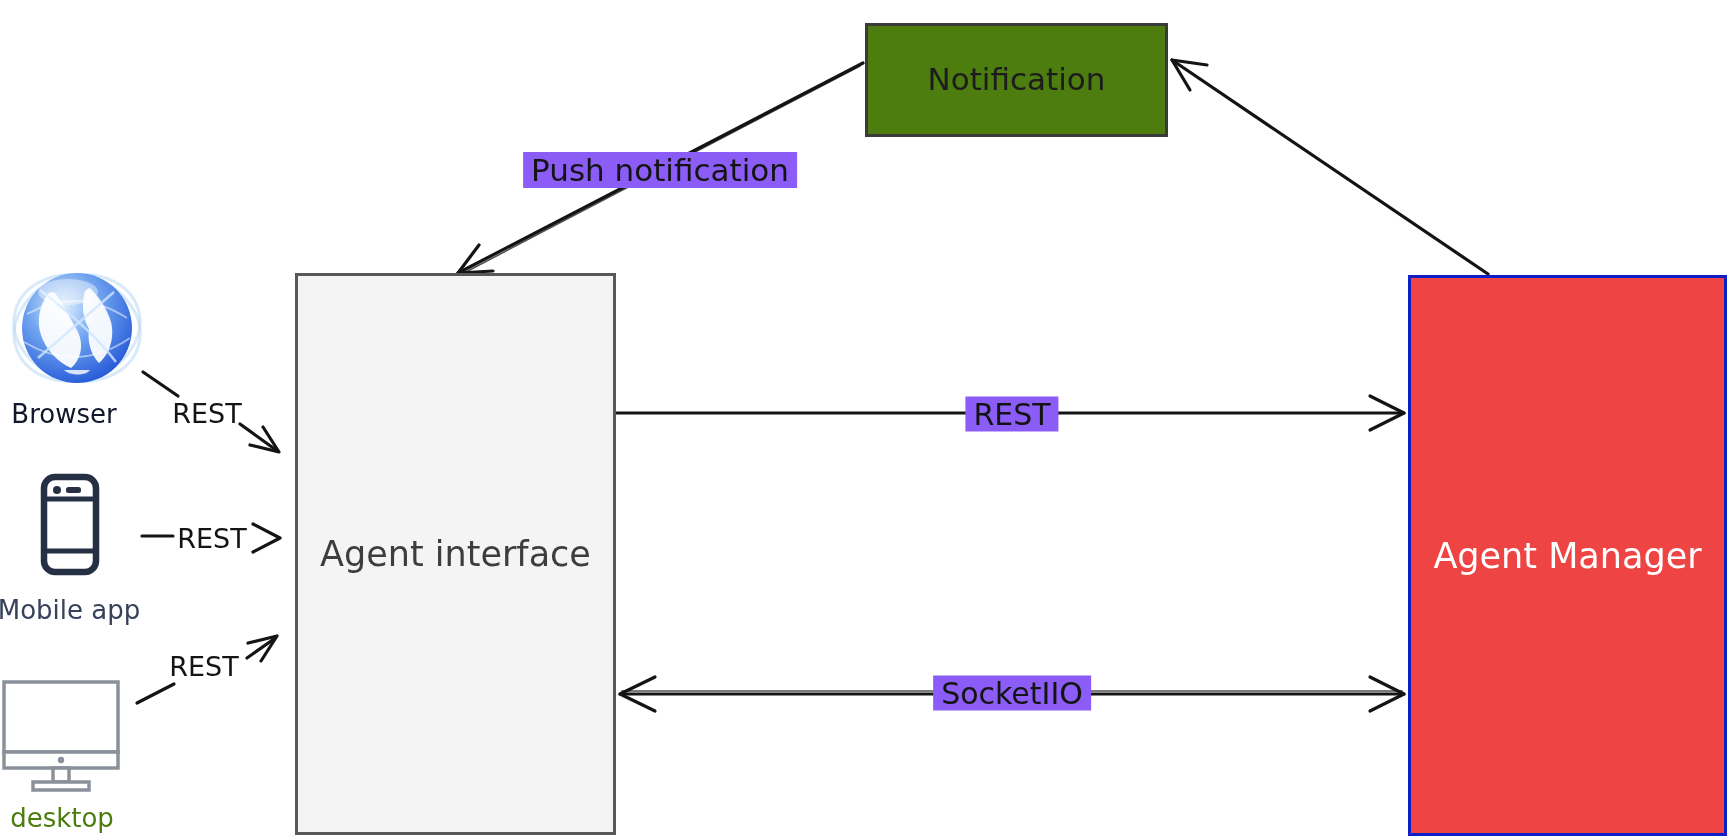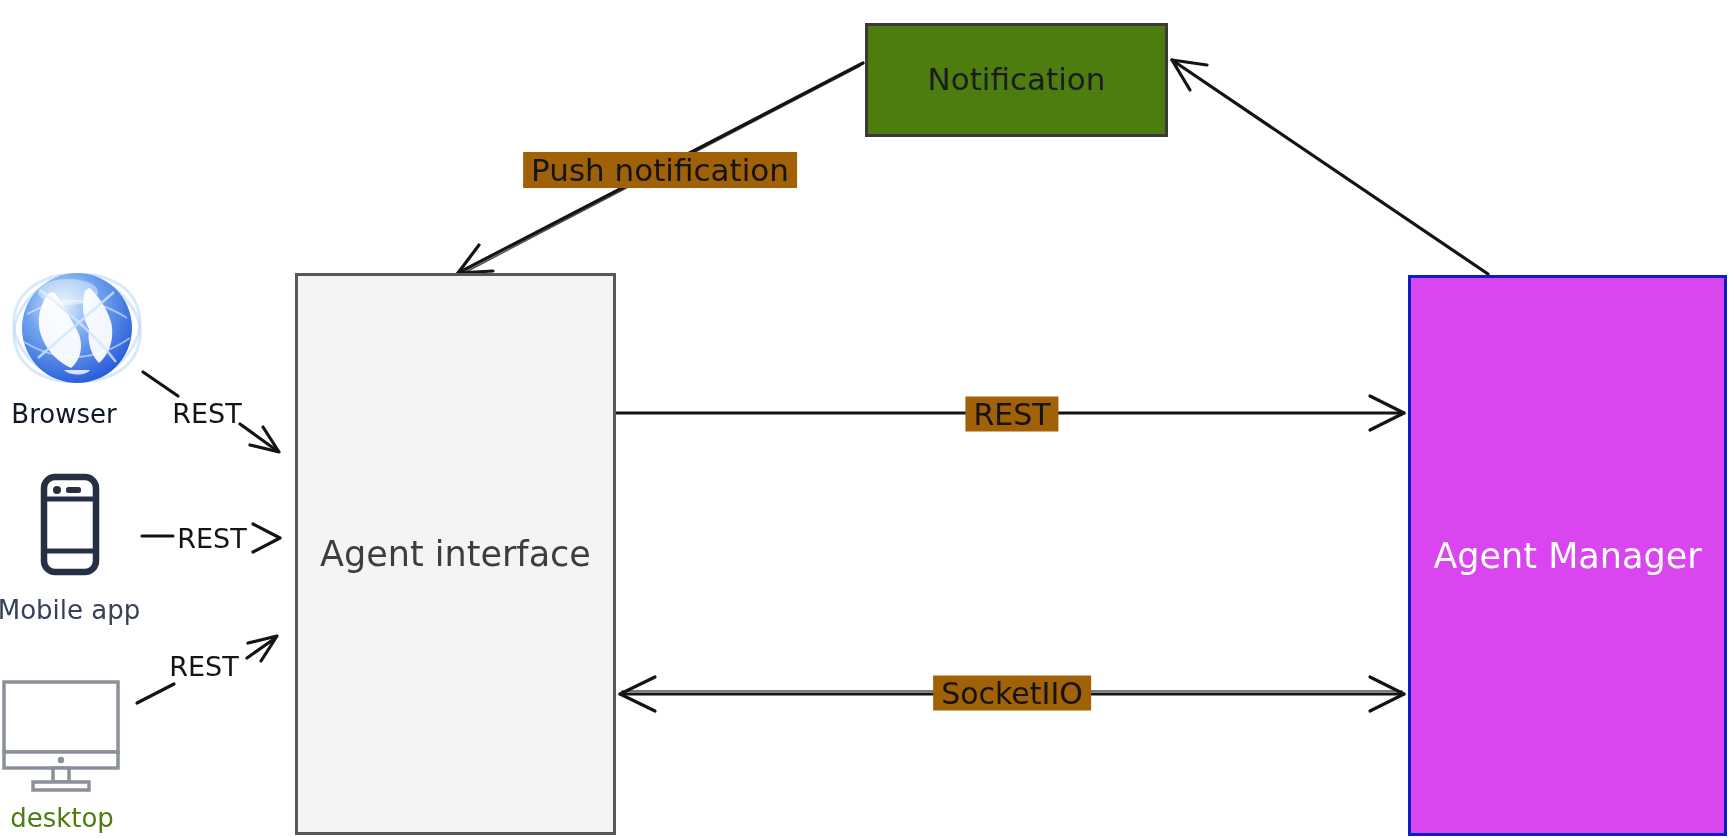--- a/index.html
+++ b/index.html
@@ -10,25 +10,25 @@
   svg.layer{position:absolute;left:0;top:0;width:1730px;height:838px;}
   .edge{stroke:#141414;stroke-width:3.2;fill:none;stroke-linecap:round;stroke-linejoin:round;}
   .edge.thin{stroke-width:1.6;opacity:.75;}
 
   .node{position:absolute;box-sizing:border-box;display:flex;flex-direction:column;
         align-items:center;justify-content:center;text-align:center;}
   .node-fcm{left:865px;top:3px;width:303px;height:114px;background:#4d7c0f;
             border:3px solid #3a3a3a;color:#1c1c1c;font-size:31px;line-height:1.4;margin-top:20px;}
   .node-iface{left:295px;top:273px;width:321px;height:562px;background:#f4f4f4;
               border:3px solid #58585a;color:#3d3d3d;font-size:35px;}
-  .node-mgr{left:1408px;top:275px;width:319px;height:561px;background:#d946ef;
+  .node-mgr{left:1408px;top:275px;width:319px;height:561px;background:#ef4444;
             border:3px solid #0c1fc6;color:#ffffff;font-size:35px;}
 
   .edge-label{position:absolute;transform:translate(-50%,-50%);white-space:nowrap;
-              color:#141414;background:#a16207;padding:0 8px;}
+              color:#141414;background:#8b5cf6;padding:0 8px;}
   .lbl-push{left:660px;top:170px;font-size:31px;}
   .lbl-rest-main{left:1012px;top:414px;font-size:30px;}
   .lbl-socket{left:1012px;top:693px;font-size:30px;}
   .lbl-rest-sm{font-size:27px;background:transparent;padding:0 2px;}
   .lbl-rest-browser{left:207px;top:413px;}
   .lbl-rest-mobile{left:212px;top:538px;}
   .lbl-rest-desktop{left:204px;top:666px;}
 
   .client-label{position:absolute;transform:translateX(-50%);white-space:nowrap;font-size:26px;}
   .lbl-browser{left:64px;top:399px;color:#0f172a;}

